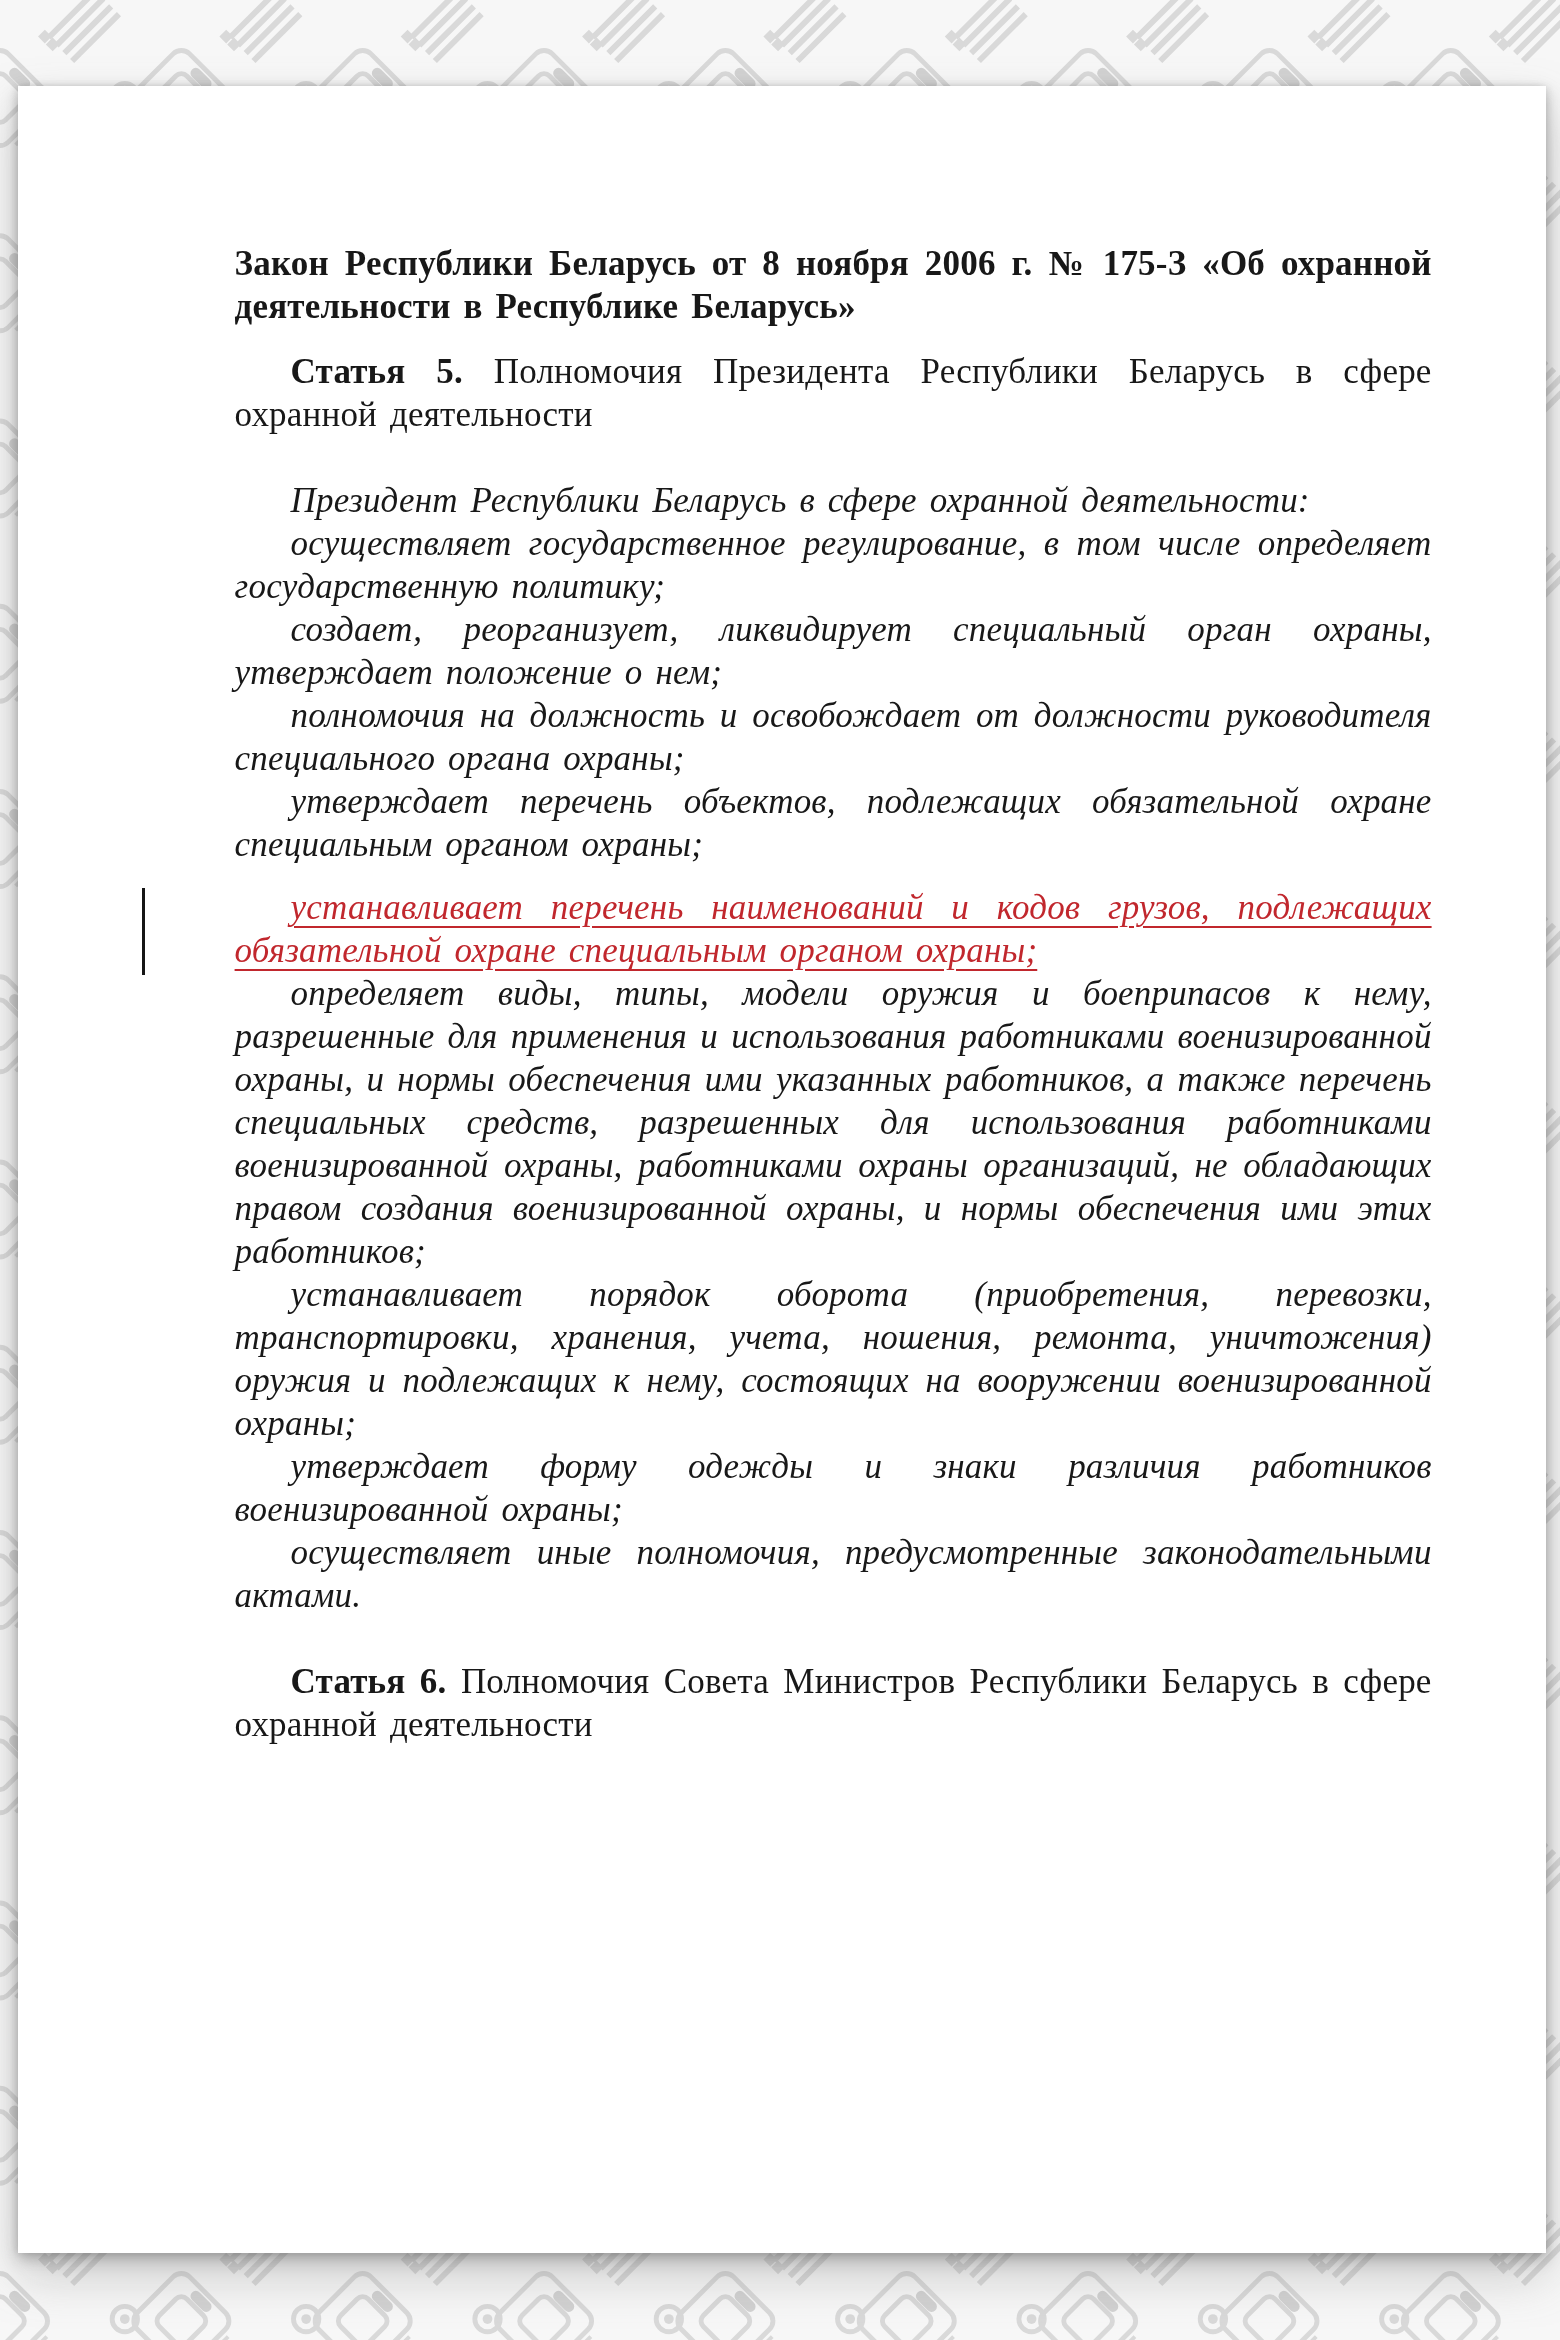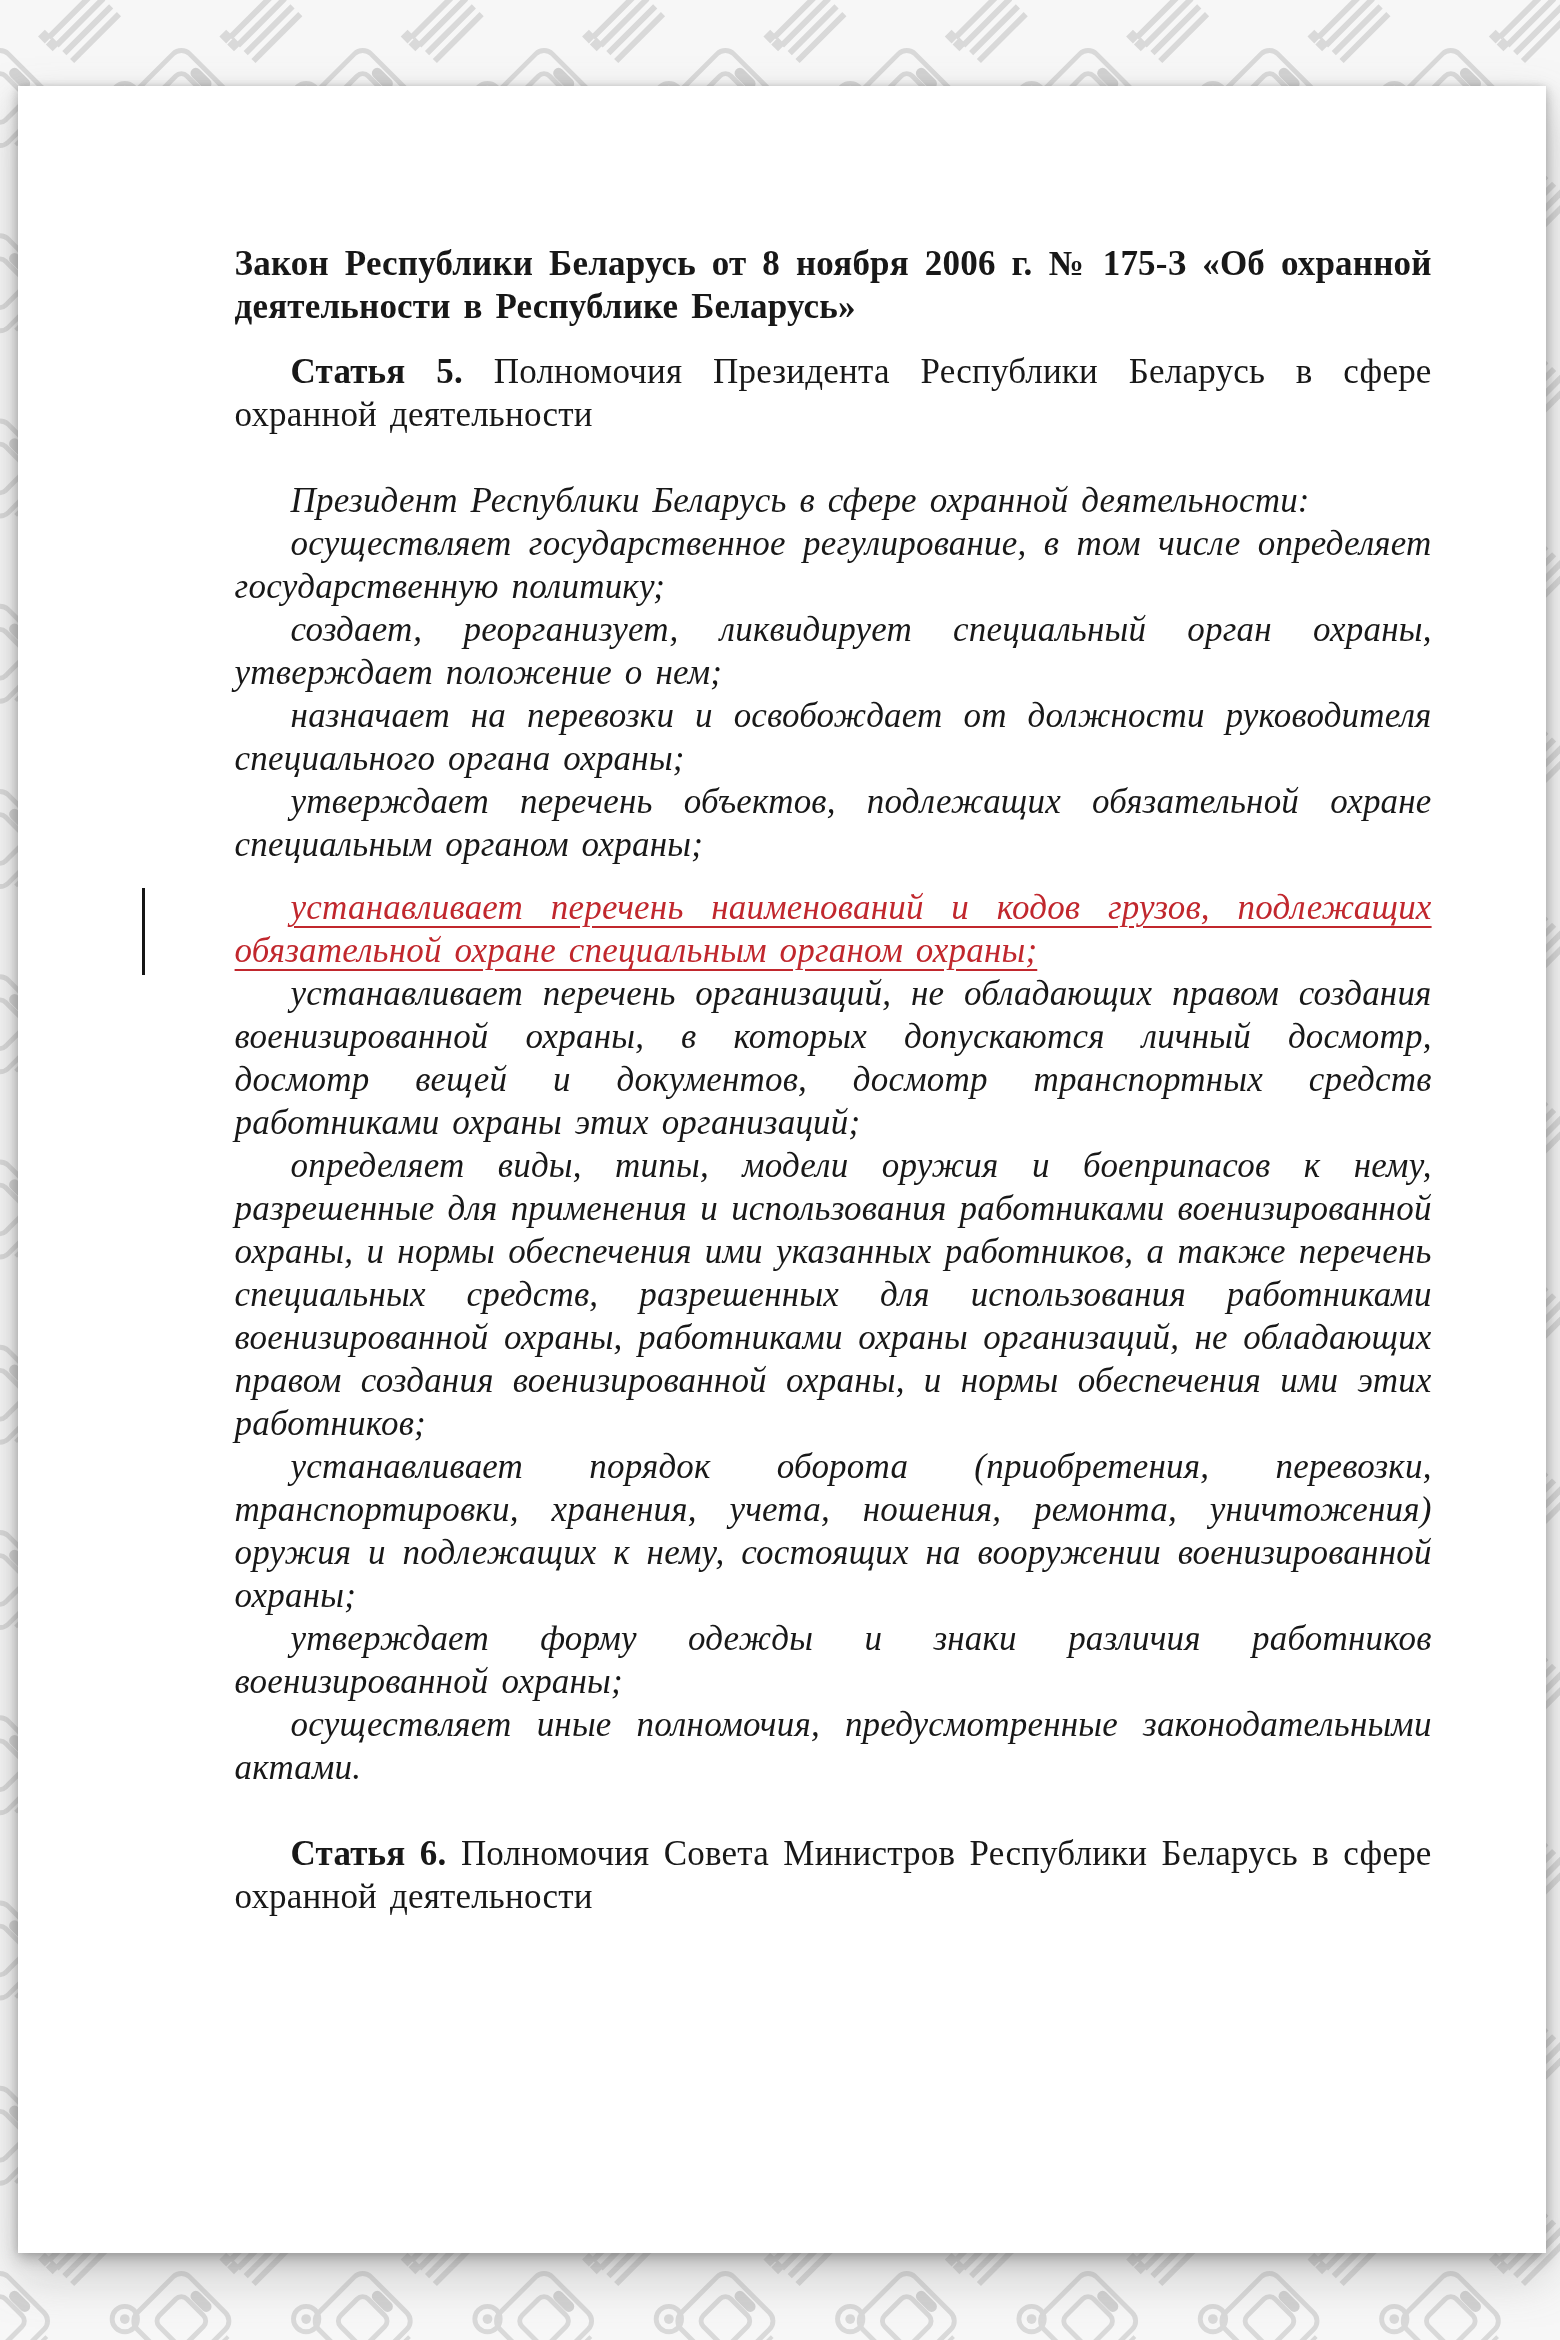--- a/index.html
+++ b/index.html
@@ -375,24 +375,23 @@
 
     <p class="doc-title">Закон Республики Беларусь от 8 ноября 2006 г. № 175-З «Об охранной деятельности в Республике Беларусь»</p>
 
     <p class="article-head a5"><b>Статья 5.</b> <span>Полномочия Президента Республики Беларусь в сфере охранной деятельности</span></p>
 
     <p class="intro">Президент Республики Беларусь в сфере охранной деятельности:</p>
 
     <div id="clause-list">
         <p class="clause">осуществляет государственное регулирование, в том числе определяет государственную политику;</p>
         <p class="clause">создает, реорганизует, ликвидирует специальный орган охраны, утверждает положение о нем;</p>
-        <p class="clause">назначает на перевозки и освобождает от должности руководителя специального органа охраны;</p>
+        <p class="clause">полномочия на должность и освобождает от должности руководителя специального органа охраны;</p>
         <p class="clause">утверждает перечень объектов, подлежащих обязательной охране специальным органом охраны;</p>
         <p class="clause highlighted" style="color: rgb(193, 39, 45);">устанавливает перечень наименований и кодов грузов, подлежащих обязательной охране специальным органом охраны;<span class="change-bar" style="background: rgb(21, 21, 21);"></span></p>
-        <p class="clause">устанавливает перечень организаций, не обладающих правом создания военизированной охраны, в которых допускаются личный досмотр, досмотр вещей и документов, досмотр транспортных средств работниками охраны этих организаций;</p>
         <p class="clause">определяет виды, типы, модели оружия и боеприпасов к нему, разрешенные для применения и использования работниками военизированной охраны, и нормы обеспечения ими указанных работников, а также перечень специальных средств, разрешенных для использования работниками военизированной охраны, работниками охраны организаций, не обладающих правом создания военизированной охраны, и нормы обеспечения ими этих работников;</p>
         <p class="clause">устанавливает порядок оборота (приобретения, перевозки, транспортировки, хранения, учета, ношения, ремонта, уничтожения) оружия и подлежащих к нему, состоящих на вооружении военизированной охраны;</p>
         <p class="clause">утверждает форму одежды и знаки различия работников военизированной охраны;</p>
         <p class="clause">осуществляет иные полномочия, предусмотренные законодательными актами.</p>
       </div>
 
     <p class="article-head a6"><b>Статья 6.</b> <span>Полномочия Совета Министров Республики Беларусь в сфере охранной деятельности</span></p>
 
   </div>
 </div>

